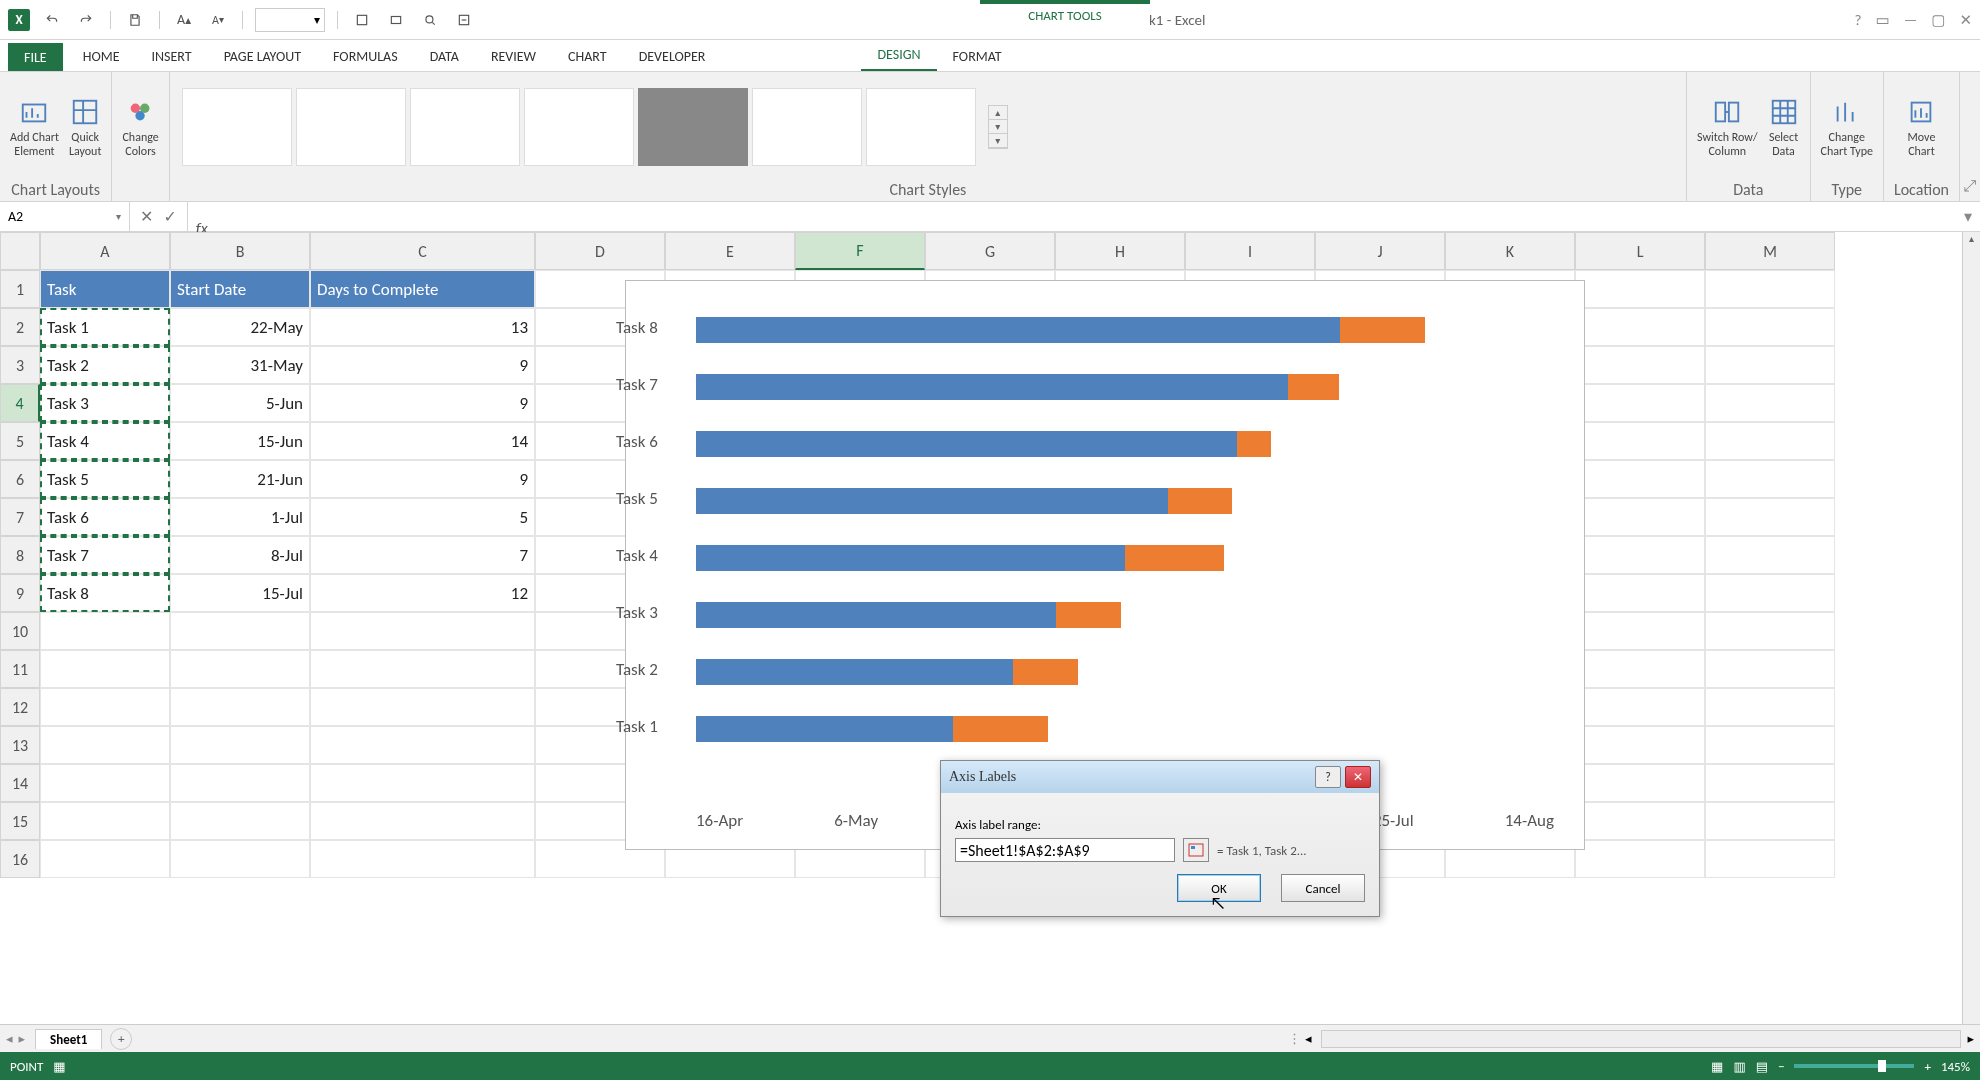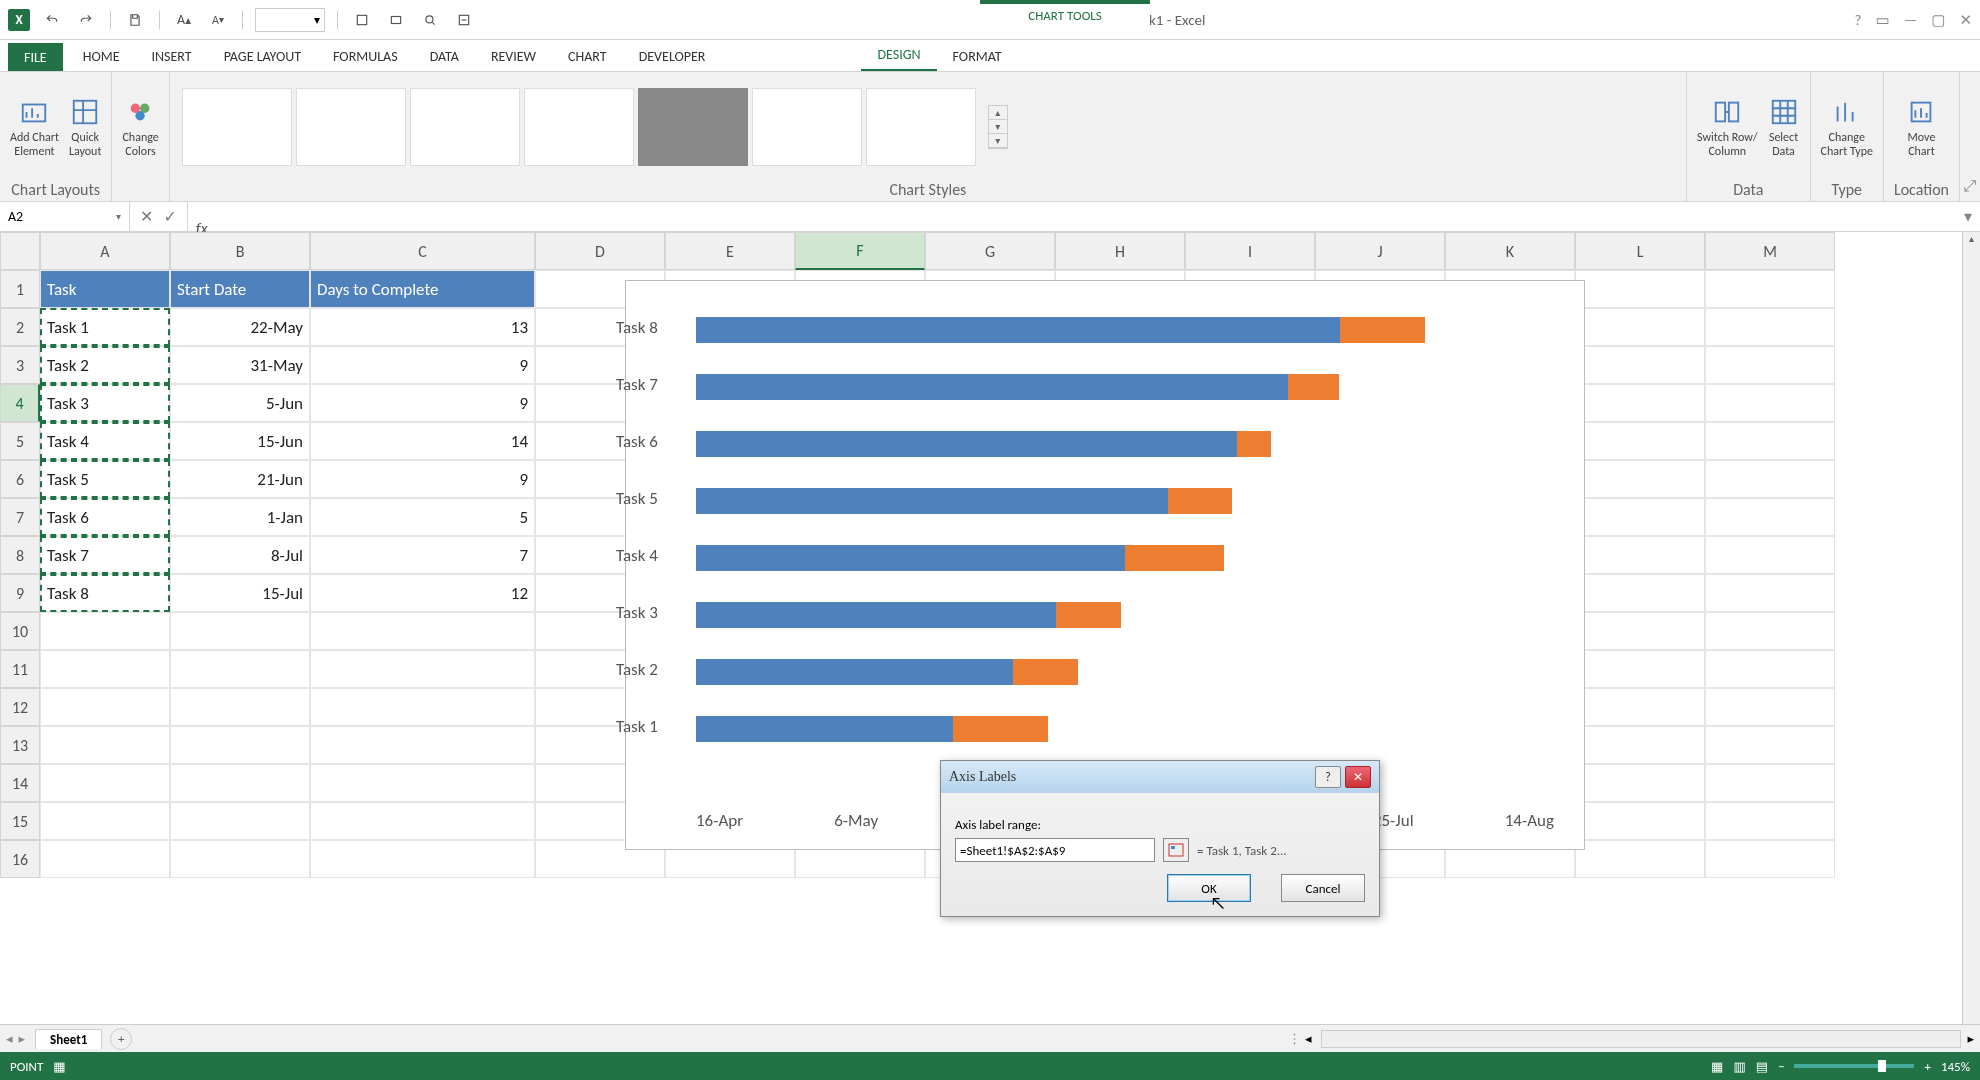--- a/index.html
+++ b/index.html
@@ -73,24 +73,24 @@
 
 
 .dialog { position: absolute; left: 940px; top: 528px; width: 440px; background: linear-gradient(#f4f4f4,#e9e9e9); border: 1px solid #888; box-shadow: 2px 2px 8px rgba(0,0,0,0.3); }
 .dlg-title { height: 32px; background: linear-gradient(#d6e9f8,#b5d3ec); display:flex; align-items:center; padding:0 8px; font-size:14px; color:#333; }
 .dlg-title-txt { flex:1;font-family:Liberation Serif, serif; }
 .dlg-tbtn { width:26px; height:22px; border:1px solid #888; background:#eee; margin-left:4px; display:flex; align-items:center; justify-content:center; font-size:12px; border-radius:2px; cursor:pointer; }
 .dlg-tbtn.close { background: linear-gradient(#e67,#c33); color:#fff; border-color:#a22; }
 .dlg-body { padding: 24px 14px 14px; font-size: 13px; }
 .dlg-label { margin-bottom: 6px; }
 .dlg-row { display:flex; align-items:center; gap:8px; margin-bottom: 12px; }
-.dlg-input { width: 200px; height: 24px; border:1px solid #888; padding:0 4px; background:#fff; font-size:13px; }
+.dlg-input { width: 220px; height: 24px; border:1px solid #888; padding:0 4px; background:#fff; font-size:16px; }
 .dlg-icon-btn { width:26px; height:24px; border:1px solid #888; background:#eee; display:flex; align-items:center; justify-content:center; cursor:pointer; }
 .dlg-preview { color:#555; font-size:13px; }
-.dlg-btns { display:flex; justify-content:flex-end; gap:30px; }
+.dlg-btns { display:flex; justify-content:flex-end; gap:20px; }
 .dlg-btn { width:84px; height:28px; border:1px solid #888; background:linear-gradient(#fff,#e3e3e3); font-size:13px; cursor:pointer; }
 .dlg-btn.primary { border:1px solid #2a7ab0; box-shadow:0 0 0 1px #9fd0f0 inset; }
 .cursor-arrow { position:absolute; left:1210px; top:660px; font-size:18px; pointer-events:none; }
 
 
 .sheet-tabs { height: 28px; background: #f1f1f1; border-top: 1px solid #ccc; display:flex; align-items:center; padding: 0 6px; font-size:13px; }
 .sheet-nav { display:flex; gap:6px; color:#888; margin-right:10px; }
 .sheet-tab { padding: 2px 14px; background:#fff; border:1px solid #ccc; border-bottom:none; font-weight:bold; }
 .sheet-add { width:22px; height:22px; border:1px solid #ccc; border-radius:50%; margin-left:8px; display:flex; align-items:center; justify-content:center; color:#666; }
 .sheet-scroll { margin-left:auto; display:flex; align-items:center; }
@@ -415,21 +415,21 @@
         <div class="cell"></div>
         <div class="cell"></div>
         <div class="cell"></div>
         <div class="cell"></div>
         <div class="cell"></div>
         <div class="cell"></div>
         <div class="cell"></div>
         <div class="cell"></div>
         <div class="row-hdr">7</div>
         <div class="cell marching">Task 6</div>
-        <div class="cell r">1-Jan</div>
+        <div class="cell r">1-Jul</div>
         <div class="cell r">5</div>
         <div class="cell"></div>
         <div class="cell"></div>
         <div class="cell"></div>
         <div class="cell"></div>
         <div class="cell"></div>
         <div class="cell"></div>
         <div class="cell"></div>
         <div class="cell"></div>
         <div class="cell"></div>

